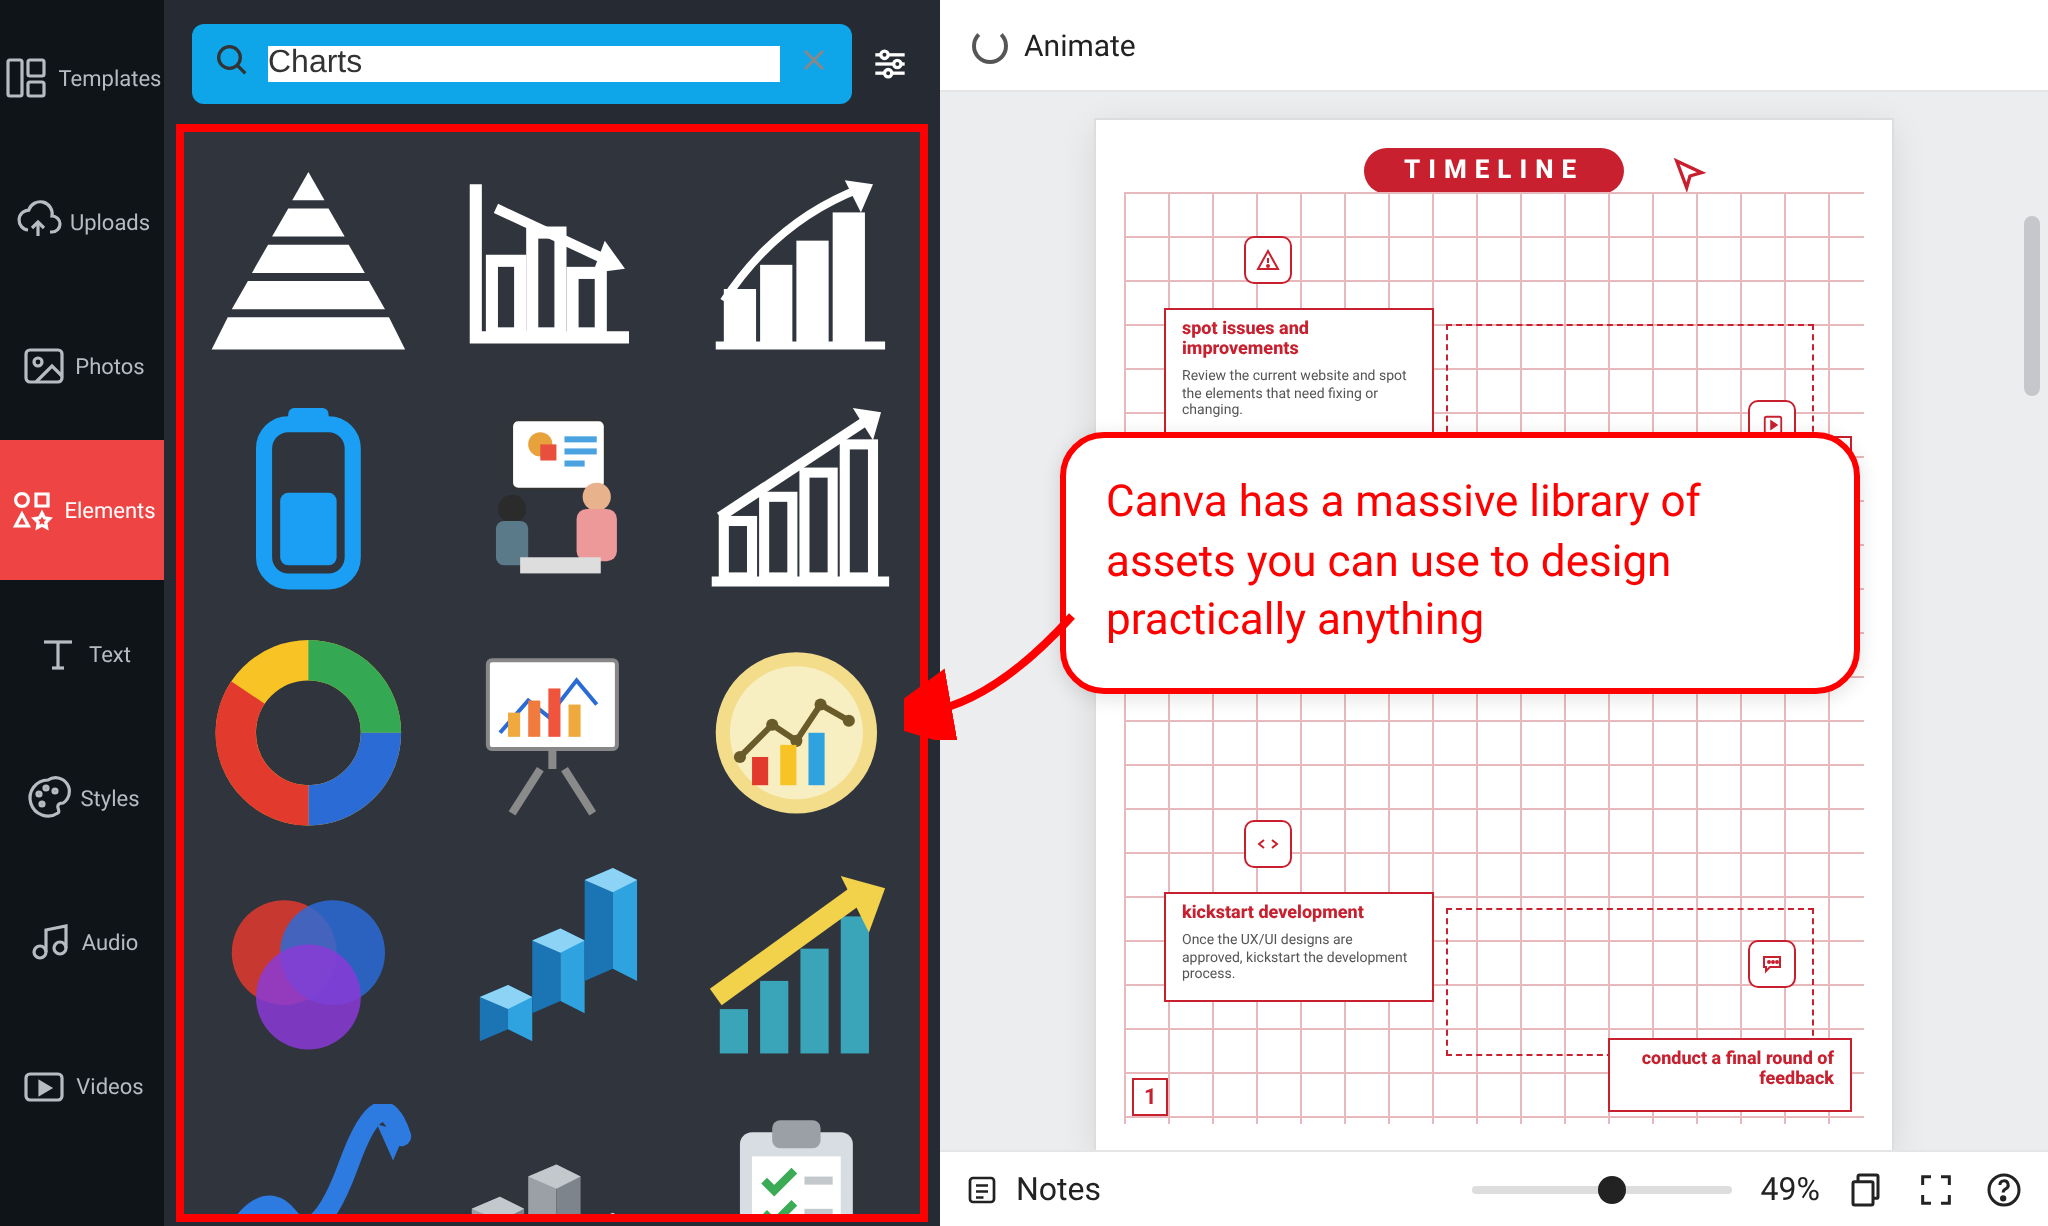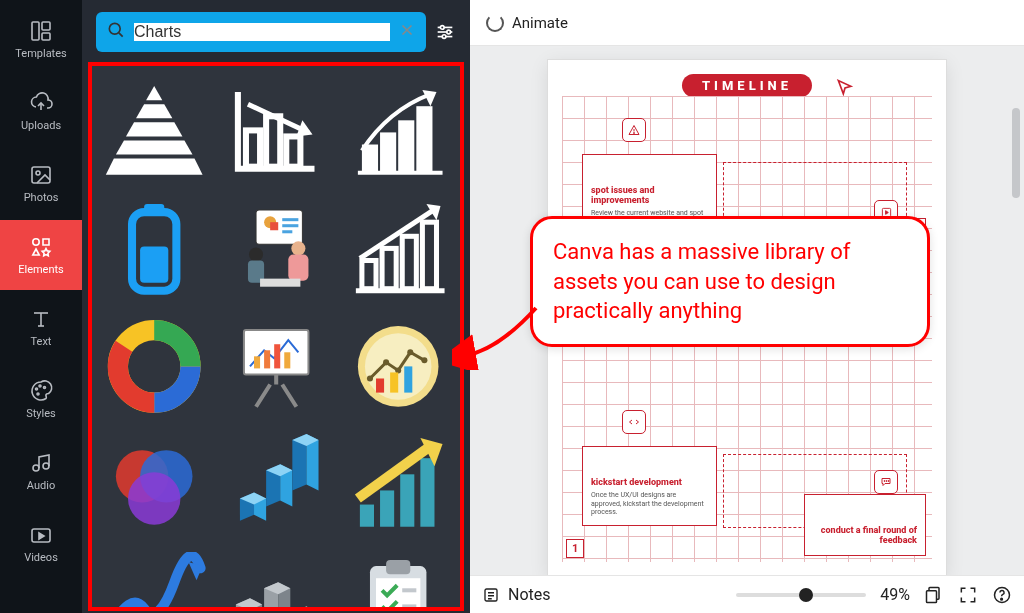--- a/index.html
+++ b/index.html
@@ -2,21 +2,21 @@
 <html><head>
 <meta charset="utf-8">
 <style>
   * { box-sizing: border-box; margin: 0; padding: 0; }
   body { font-family: -apple-system, BlinkMacSystemFont, "Segoe UI", Roboto, sans-serif; background: #fff; overflow: hidden; width: 1024px; height: 613px; position: relative; }
 
   .app { display: flex; width: 100%; height: 100%; }
 
   
   .rail { width: 82px; background: #0f1419; display: flex; flex-direction: column; align-items: center; padding-top: 4px; gap: 2px; }
-  .rail-item { width: 100%; display: flex; flex-direction: column; align-items: center; justify-content: center; height: 70px; cursor: pointer; color: #b8bcc2; font-size: 11px; gap: 4px; }
+  .rail-item { width: 100%; display: flex; flex-direction: row; align-items: center; justify-content: center; height: 70px; cursor: pointer; color: #b8bcc2; font-size: 11px; gap: 4px; }
   .rail-item.active { background: #ef4444; color: #fff; }
   .rail-icon { width: 24px; height: 24px; display: flex; align-items: center; justify-content: center; }
   .rail-icon svg { width: 24px; height: 24px; }
 
   
   .panel { width: 388px; background: #252a33; position: relative; display: flex; flex-direction: column; }
   .search-row { display: flex; align-items: center; gap: 8px; padding: 12px 14px 10px 14px; }
   .search-box { flex: 1; background: #0ea5e9; border-radius: 6px; height: 40px; display: flex; align-items: center; padding: 0 10px; gap: 8px; }
   .search-box input { flex: 1; border: none; outline: none; font-size: 16px; color: #333; }
   .filter-btn { color: #fff; cursor: pointer; display:flex; align-items:center; justify-content:center; }
@@ -40,21 +40,21 @@
 
   
   .grid-bg { position:absolute; inset:36px 14px 14px 14px;
     background-image: linear-gradient(#e8b9bc 1px, transparent 1px), linear-gradient(90deg, #e8b9bc 1px, transparent 1px);
     background-size: 22px 22px; }
 
   .timeline-pill { position:absolute; top:14px; left:50%; transform:translateX(-50%); background:#c8202f; color:#fff; padding:4px 20px; border-radius:14px; font-weight:800; font-size:13px; letter-spacing:4px; }
   .cursor-ico { position:absolute; top:18px; left: calc(50% + 88px); }
 
   .tcard { position:absolute; border:1.5px solid #c8202f; background:#fff; padding:6px 8px 8px 8px; font-size:7px; width:135px; }
-  .tcard .title { color:#c8202f; font-weight:800; font-size:9px; line-height:1.1; margin-bottom:3px; text-transform:lowercase;margin-top:25px; }
+  .tcard .title { color:#c8202f; font-weight:800; font-size:9px; line-height:1.1; margin-bottom:3px; text-transform:lowercase; }
   .tcard .body { color:#555; line-height:1.25; }
   .tcard .title.upper{ text-transform:none;}
   .tc1 { top:94px; left:34px; }
   .tc2 { top:158px; right:20px; text-align:right; width:115px;}
   .tc3 { top:386px; left:34px; }
   .tc4 { bottom:20px; right:20px; text-align:right; width:122px; padding:6px 8px;}
   .dashbox { position:absolute; border:1.5px dashed #c8202f; }
   .db1 { top:102px; left:175px; width:184px; height:64px; }
   .db2 { top:394px; left:175px; width:184px; height:74px; }
 

